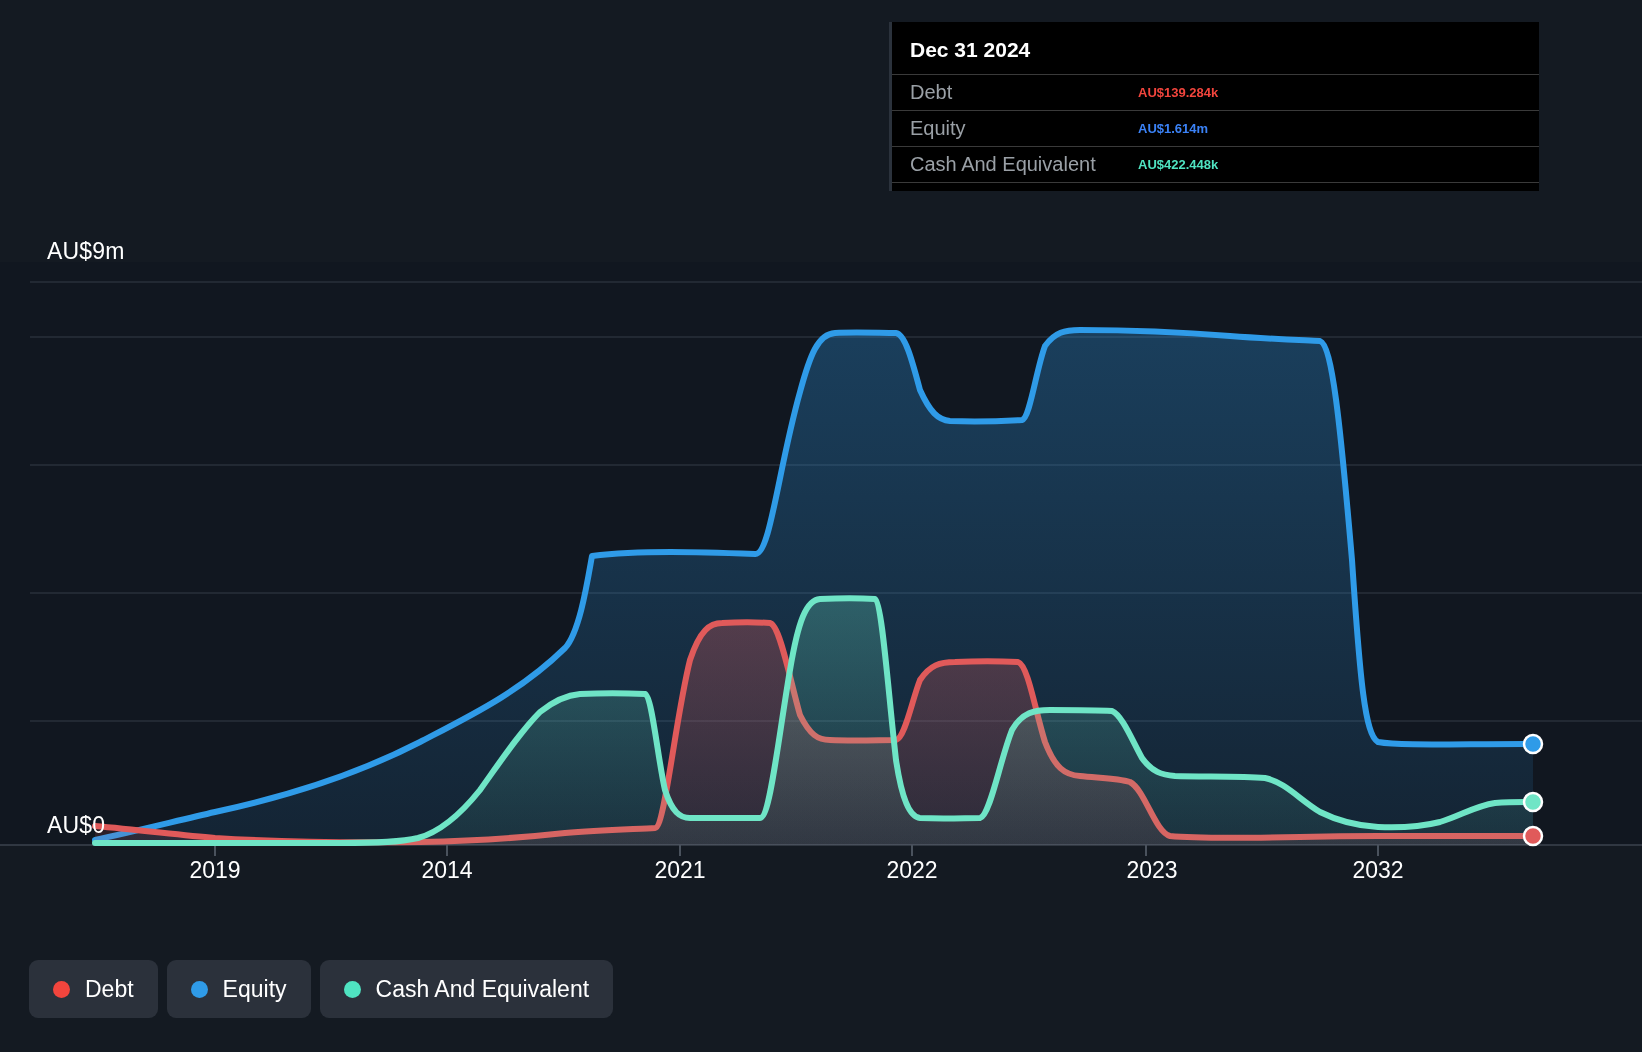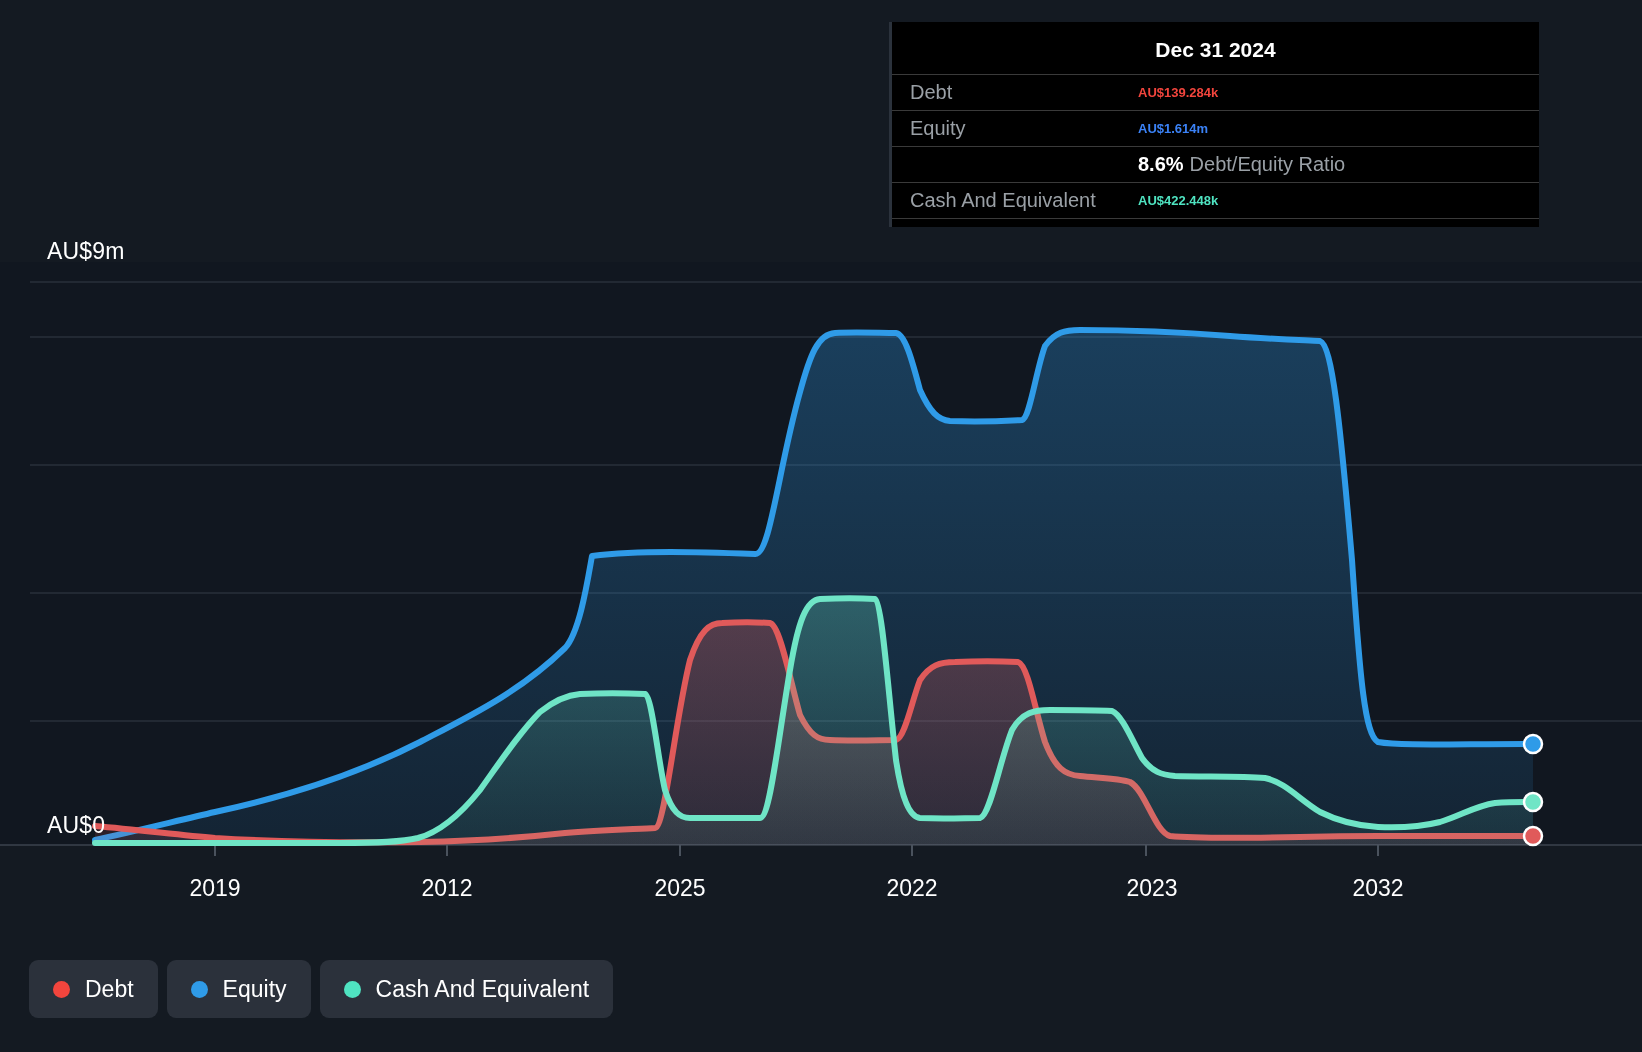--- a/index.html
+++ b/index.html
@@ -49,40 +49,38 @@
 
   
   .x-tick-label {
     position: absolute;
     color: #ffffff;
     font-size: 23px;
     font-weight: 400;
     transform: translateX(-50%);
     white-space: nowrap;
     top: 857px;
-    margin-top: 18px;
   }
 
   
   #tooltip {
     position: absolute;
     left: 889px;
     top: 22px;
     width: 650px;
     background: #000000;
     border-left: 3px solid #2b323c;
     box-sizing: border-box;
     padding: 16px 0 8px 0;
   }
   #tooltip-title {
     color: #ffffff;
     font-size: 21px;
     font-weight: bold;
     padding: 0 18px 12px 18px;
-    text-align: center;
   }
   .tt-row {
     display: flex;
     align-items: center;
     border-top: 1px solid #3a3a3a;
     padding: 6px 18px;
     box-sizing: border-box;
   }
   .tt-row:last-child { border-bottom: 1px solid #3a3a3a; }
   .tt-key {
@@ -313,45 +311,40 @@
 
       <circle cx="1533" cy="744" r="9" fill="#2f9be8" stroke="#ffffff" stroke-width="2.5"></circle>
       <circle cx="1533" cy="802" r="9" fill="#6fe5c6" stroke="#ffffff" stroke-width="2.5"></circle>
       <circle cx="1533" cy="836" r="9" fill="#e05a5a" stroke="#ffffff" stroke-width="2.5"></circle>
     </svg>
 
     <div class="y-label" id="y-label-top">AU$9m</div>
     <div class="y-label" id="y-label-bottom">AU$0</div>
 
     <div class="x-tick-label" style="left:215px">2019</div>
-    <div class="x-tick-label" style="left:447px">2012</div>
-    <div class="x-tick-label" style="left:680px">2025</div>
+    <div class="x-tick-label" style="left:447px">2014</div>
+    <div class="x-tick-label" style="left:680px">2021</div>
     <div class="x-tick-label" style="left:912px">2022</div>
     <div class="x-tick-label" style="left:1152px">2023</div>
     <div class="x-tick-label" style="left:1378px">2032</div>
   </div>
 
   <div id="tooltip">
     <div id="tooltip-title">Dec 31 2024</div>
 
     <div class="tt-row">
       <span class="tt-key">Debt</span>
       <span class="tt-val" style="color:#f2453d">AU$139.284k</span>
     </div>
 
     <div class="tt-row">
       <span class="tt-key">Equity</span>
       <span class="tt-val" style="color:#3b82f6">AU$1.614m</span>
     </div>
 
-    <div class="tt-row">
-      <span class="tt-key"></span>
-      <span class="tt-ratio-pct">8.6%</span>
-      <span class="tt-ratio-txt">Debt/Equity Ratio</span>
-    </div>
 
     <div class="tt-row">
       <span class="tt-key">Cash And Equivalent</span>
       <span class="tt-val" style="color:#4fe3c1">AU$422.448k</span>
     </div>
   </div>
 
   <div id="legend">
     <div class="legend-item">
       <span class="legend-dot" style="background:#f2453d"></span>

